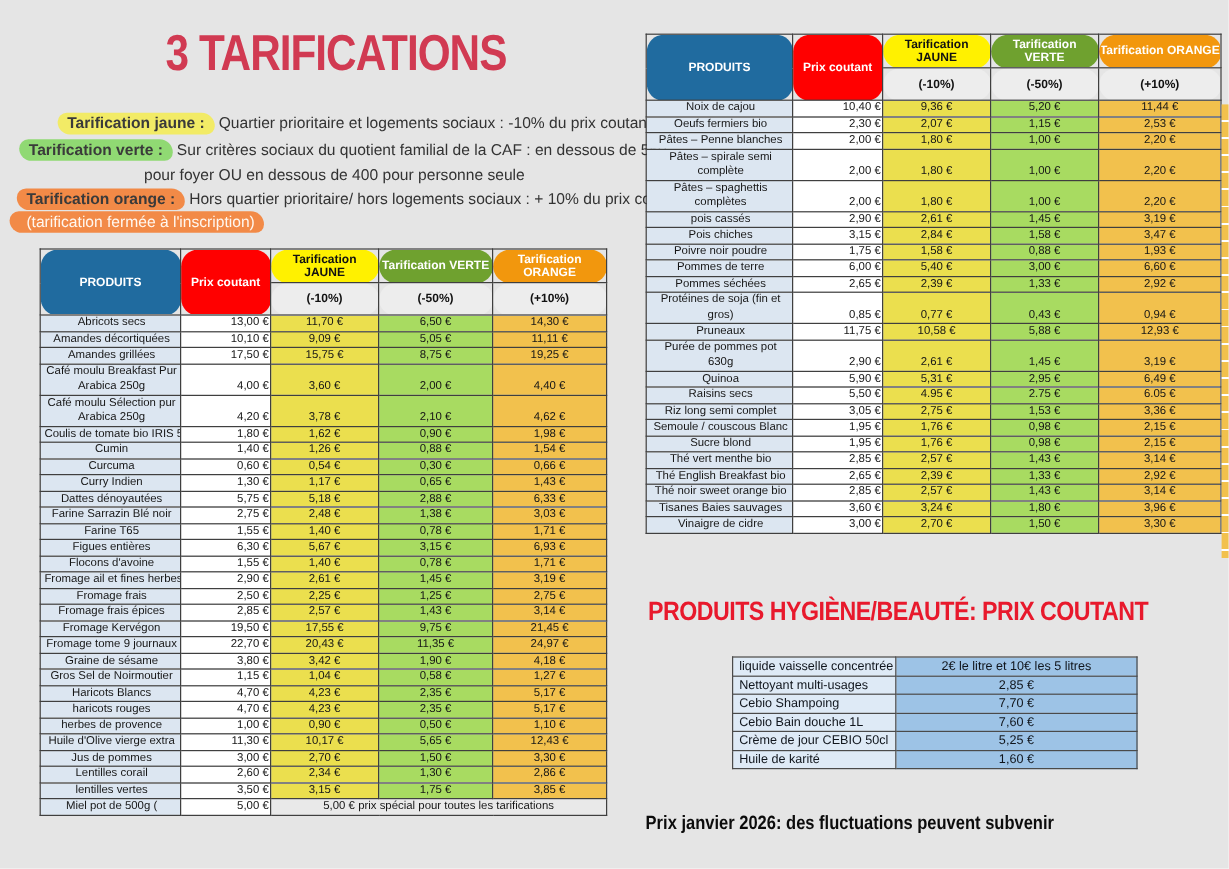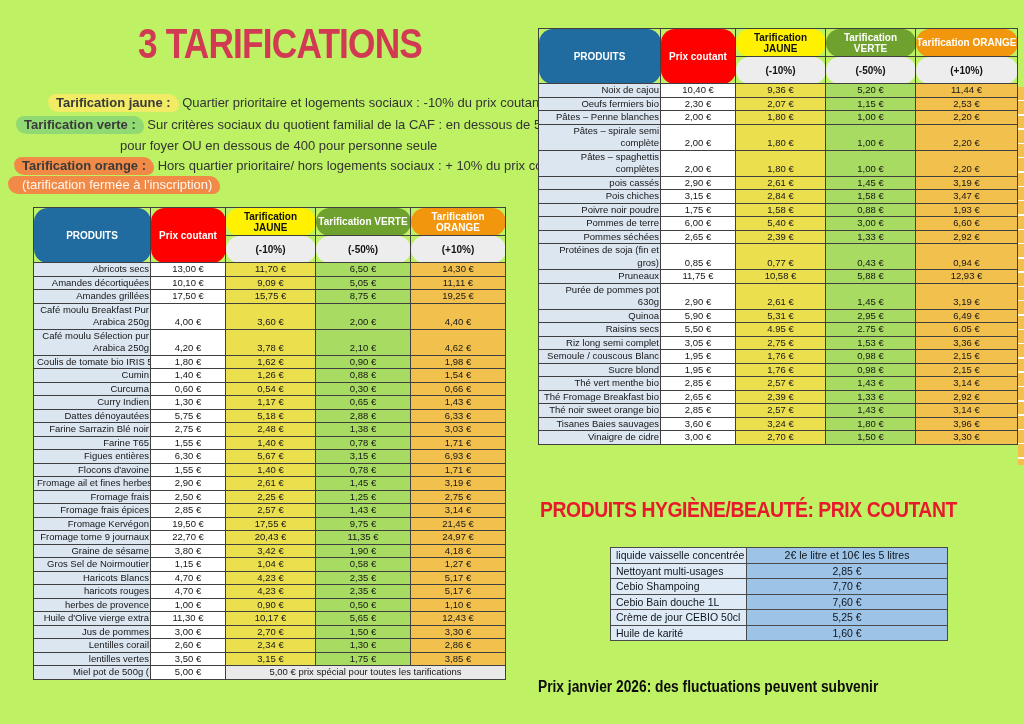--- a/index.html
+++ b/index.html
@@ -1,20 +1,20 @@
 <!DOCTYPE html>
 <html style="--title: #d13a52; --heading-red: #e8192c; --header-blue: #206b9f; --header-red: #ff0000; --header-yellow: #fff100; --header-green: #6fa12f; --header-orange: #f2970d; --subheader-gray: #ededed; --cell-blue: #dce6f1; --cell-jaune: #ebdf4e; --cell-verte: #a8db61; --cell-orange: #f2c14d; --special-gray: #e9e9e9; --hygiene-name: #deeaf6; --hygiene-value: #9dc3e6; --hl-jaune: #f2eb66; --hl-verte: #90d973; --hl-orange: #f28a47;"><head>
 <meta charset="utf-8">
 <style>
   * { margin: 0; padding: 0; box-sizing: border-box; }
   html, body { background: #ffffff; }
   body { font-family: "Liberation Sans", sans-serif; }
   .page {
     position: relative; width: 1024px; height: 724px;
-    background: #bef264; overflow: hidden;
+    background: #e5e5e5; overflow: hidden;
   }
 
   
   .title {
     position: absolute; left: 114px; top: 20px; width: 300px;
     text-align: center; font-size: 42px; font-weight: bold;
     color: var(--title, #d13a52);
     transform: scaleX(0.84); transform-origin: center;
     letter-spacing: -1px; white-space: nowrap;
   }
@@ -52,26 +52,26 @@
   .th-jaune    { background: var(--header-yellow, #fff100); color: #111111; }
   .th-verte    { background: var(--header-green, #6fa12f);  color: #ffffff; }
   .th-orange   { background: var(--header-orange, #f2970d); color: #ffffff; }
   .th-pct      { background: var(--subheader-gray, #ededed); color: #111111; }
 
   .price-table td {
     font-size: 9.5px; color: #161616; text-align: center;
     height: 13px; line-height: 12.5px; padding: 0 1px;
   }
   .price-table td.name {
-    text-align: right; padding-left: 3px; white-space: nowrap;
+    text-align: center; padding-left: 3px; white-space: nowrap;
     background: var(--cell-blue, #dce6f1);
   }
   .price-table tr.wrap td.name { white-space: normal; line-height: 12.5px; }
   .price-table tr.wrap td { vertical-align: bottom; }
-  .price-table td.prix   { background: #ffffff; }
+  .price-table td.prix   { background: #ffffff; text-align: right; }
   .price-table td.jaune  { background: var(--cell-jaune, #ebdf4e); }
   .price-table td.verte  { background: var(--cell-verte, #a8db61); }
   .price-table td.orange { background: var(--cell-orange, #f2c14d); }
   .price-table td.special-note {
     background: var(--special-gray, #e9e9e9); text-align: center; font-size: 9.5px;
   }
 
   
   .sliver {
     position: absolute; left: 1018px; top: 87px; width: 6px; height: 378px;
@@ -507,21 +507,21 @@
           <td class="orange">2,15 €</td>
         </tr>
         <tr>
           <td class="name">Thé  vert menthe bio</td>
           <td class="prix">2,85 €</td>
           <td class="jaune">2,57 €</td>
           <td class="verte">1,43 €</td>
           <td class="orange">3,14 €</td>
         </tr>
         <tr>
-          <td class="name">Thé Fromage Breakfast bio</td>
+          <td class="name">Thé English Breakfast bio</td>
           <td class="prix">2,65 €</td>
           <td class="jaune">2,39 €</td>
           <td class="verte">1,33 €</td>
           <td class="orange">2,92 €</td>
         </tr>
         <tr>
           <td class="name">Thé noir sweet orange bio</td>
           <td class="prix">2,85 €</td>
           <td class="jaune">2,57 €</td>
           <td class="verte">1,43 €</td>

